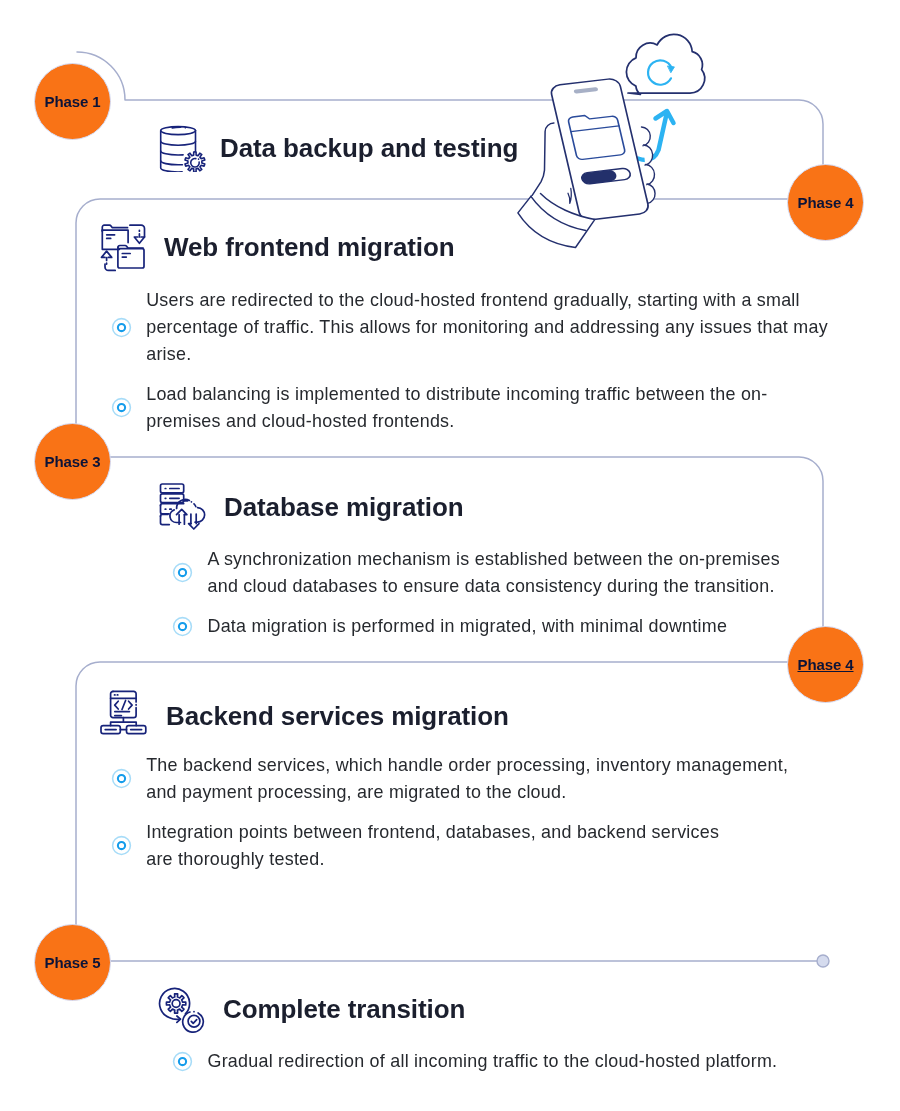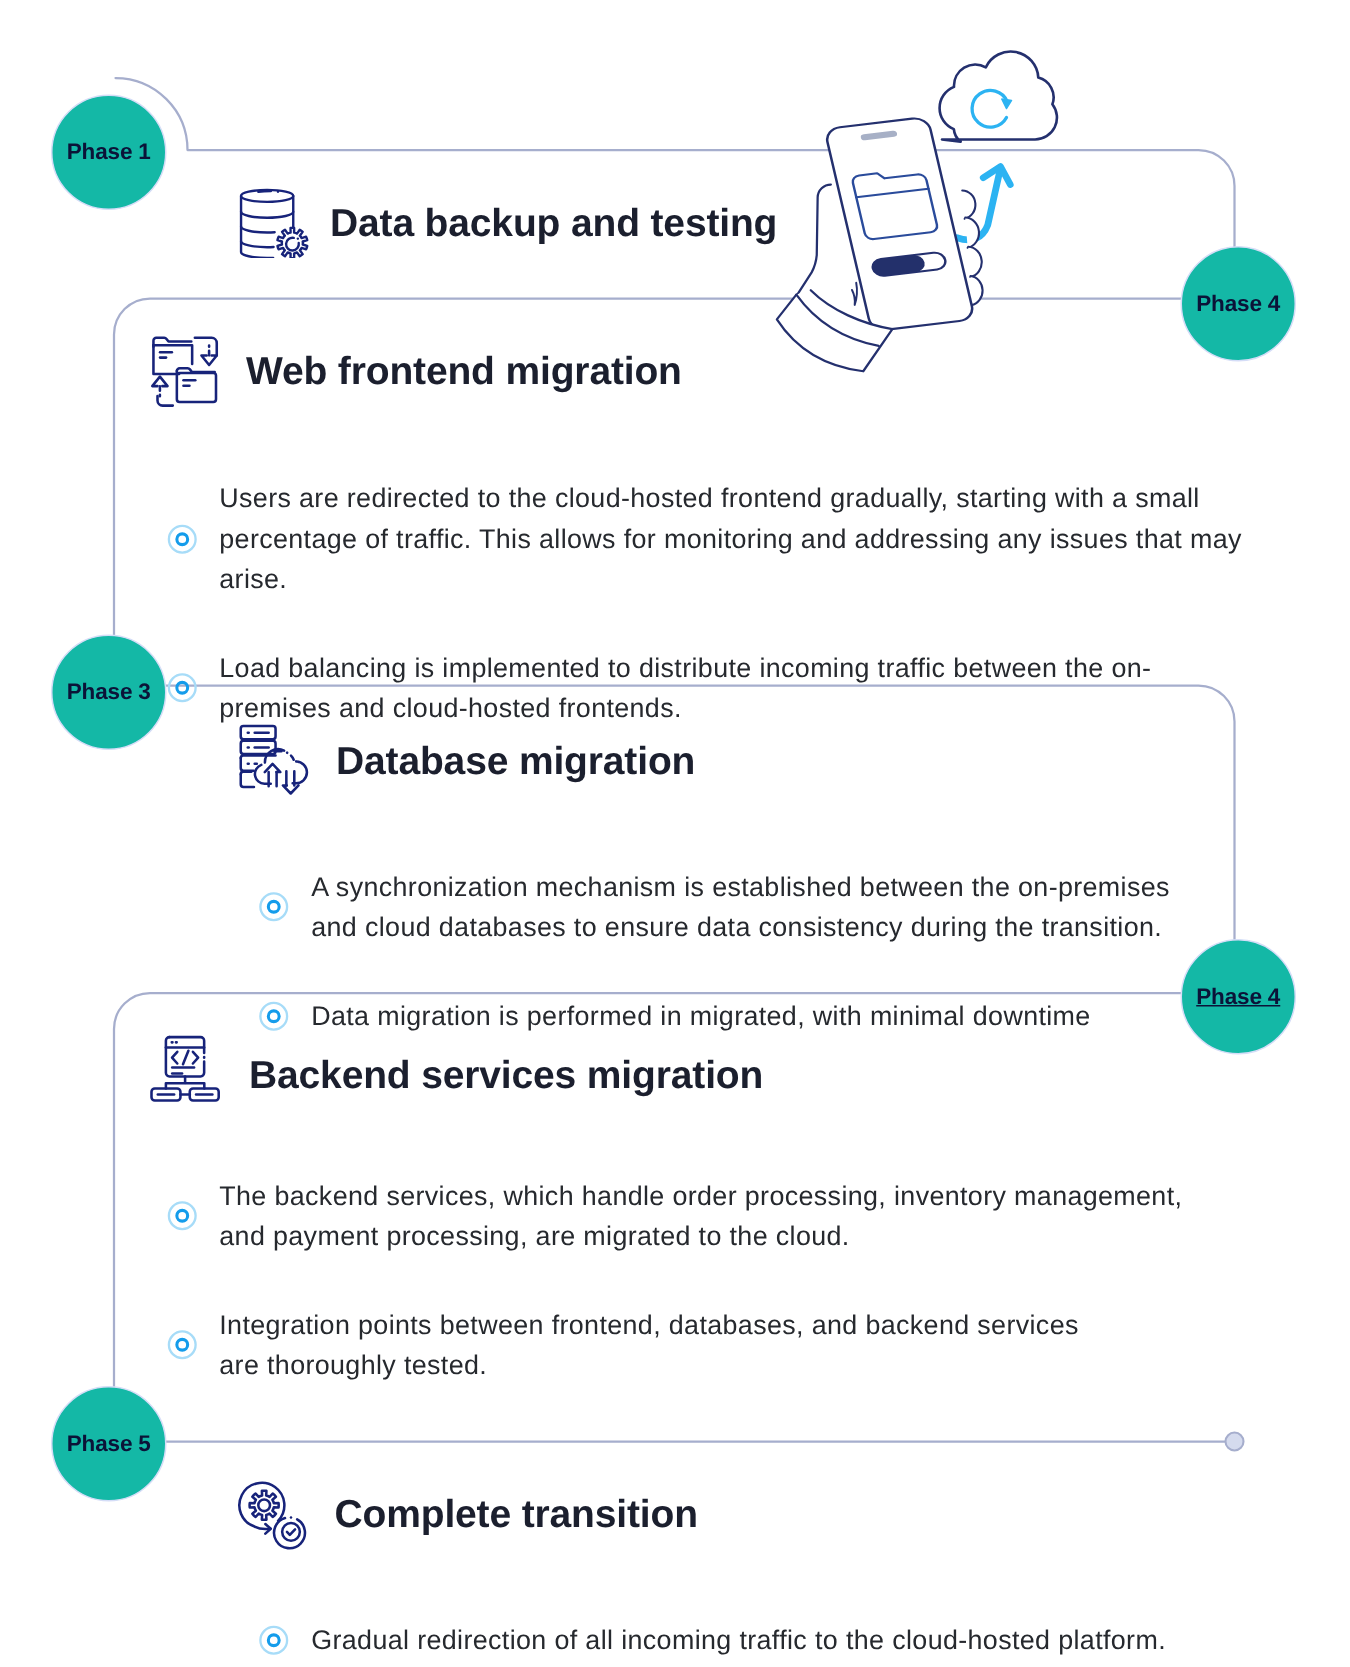--- a/index.html
+++ b/index.html
@@ -1,29 +1,29 @@
 <!DOCTYPE html>
 <html><head>
 <meta charset="utf-8">
 <title>Cloud Migration Phases</title>
 <style>
   html,body{margin:0;padding:0;}
   body{width:900px;height:1111px;background:#ffffff;font-family:"Liberation Sans",sans-serif;position:relative;overflow:hidden;}
   #stage{position:absolute;inset:0;width:900px;height:1111px;}
   svg.pathlayer{position:absolute;left:0;top:0;width:900px;height:1111px;}
   svg.illus{position:absolute;left:0;top:0;width:900px;height:1111px;pointer-events:none;}
-  .phase-badge{position:absolute;width:75px;height:75px;border-radius:50%;background:#14b8a6;border:1.6px solid #d5ddf7;
+  .phase-badge{position:absolute;width:75px;height:75px;border-radius:50%;background:#f97316;border:1.6px solid #d5ddf7;
     display:flex;align-items:center;justify-content:center;color:#0b1338;font-size:15px;font-weight:700;letter-spacing:-0.1px;}
   .sect{position:absolute;}
   .sect-head{display:flex;align-items:center;position:absolute;}
   .bullets{position:absolute;}
   .sect-head .ico{flex:0 0 auto;display:block;line-height:0;}
   .sect-title{font-size:26px;font-weight:700;color:#1b1f2e;letter-spacing:-0.1px;margin-left:14px;white-space:nowrap;}
   
-  .bullet{display:flex;align-items:center;margin-bottom:13px;margin-top:32px;}
+  .bullet{display:flex;align-items:center;margin-bottom:13px;}
   .bullet .dot{flex:0 0 auto;margin-right:14.2px;line-height:0;}
   .bullet .txt{font-size:17.9px;line-height:26.9px;color:#26292e;letter-spacing:0.25px;}
   svg{display:block;}
 </style>
 </head>
 <body>
 
 <div id="stage">
 
   <svg class="pathlayer" viewBox="0 0 900 1111" fill="none">

